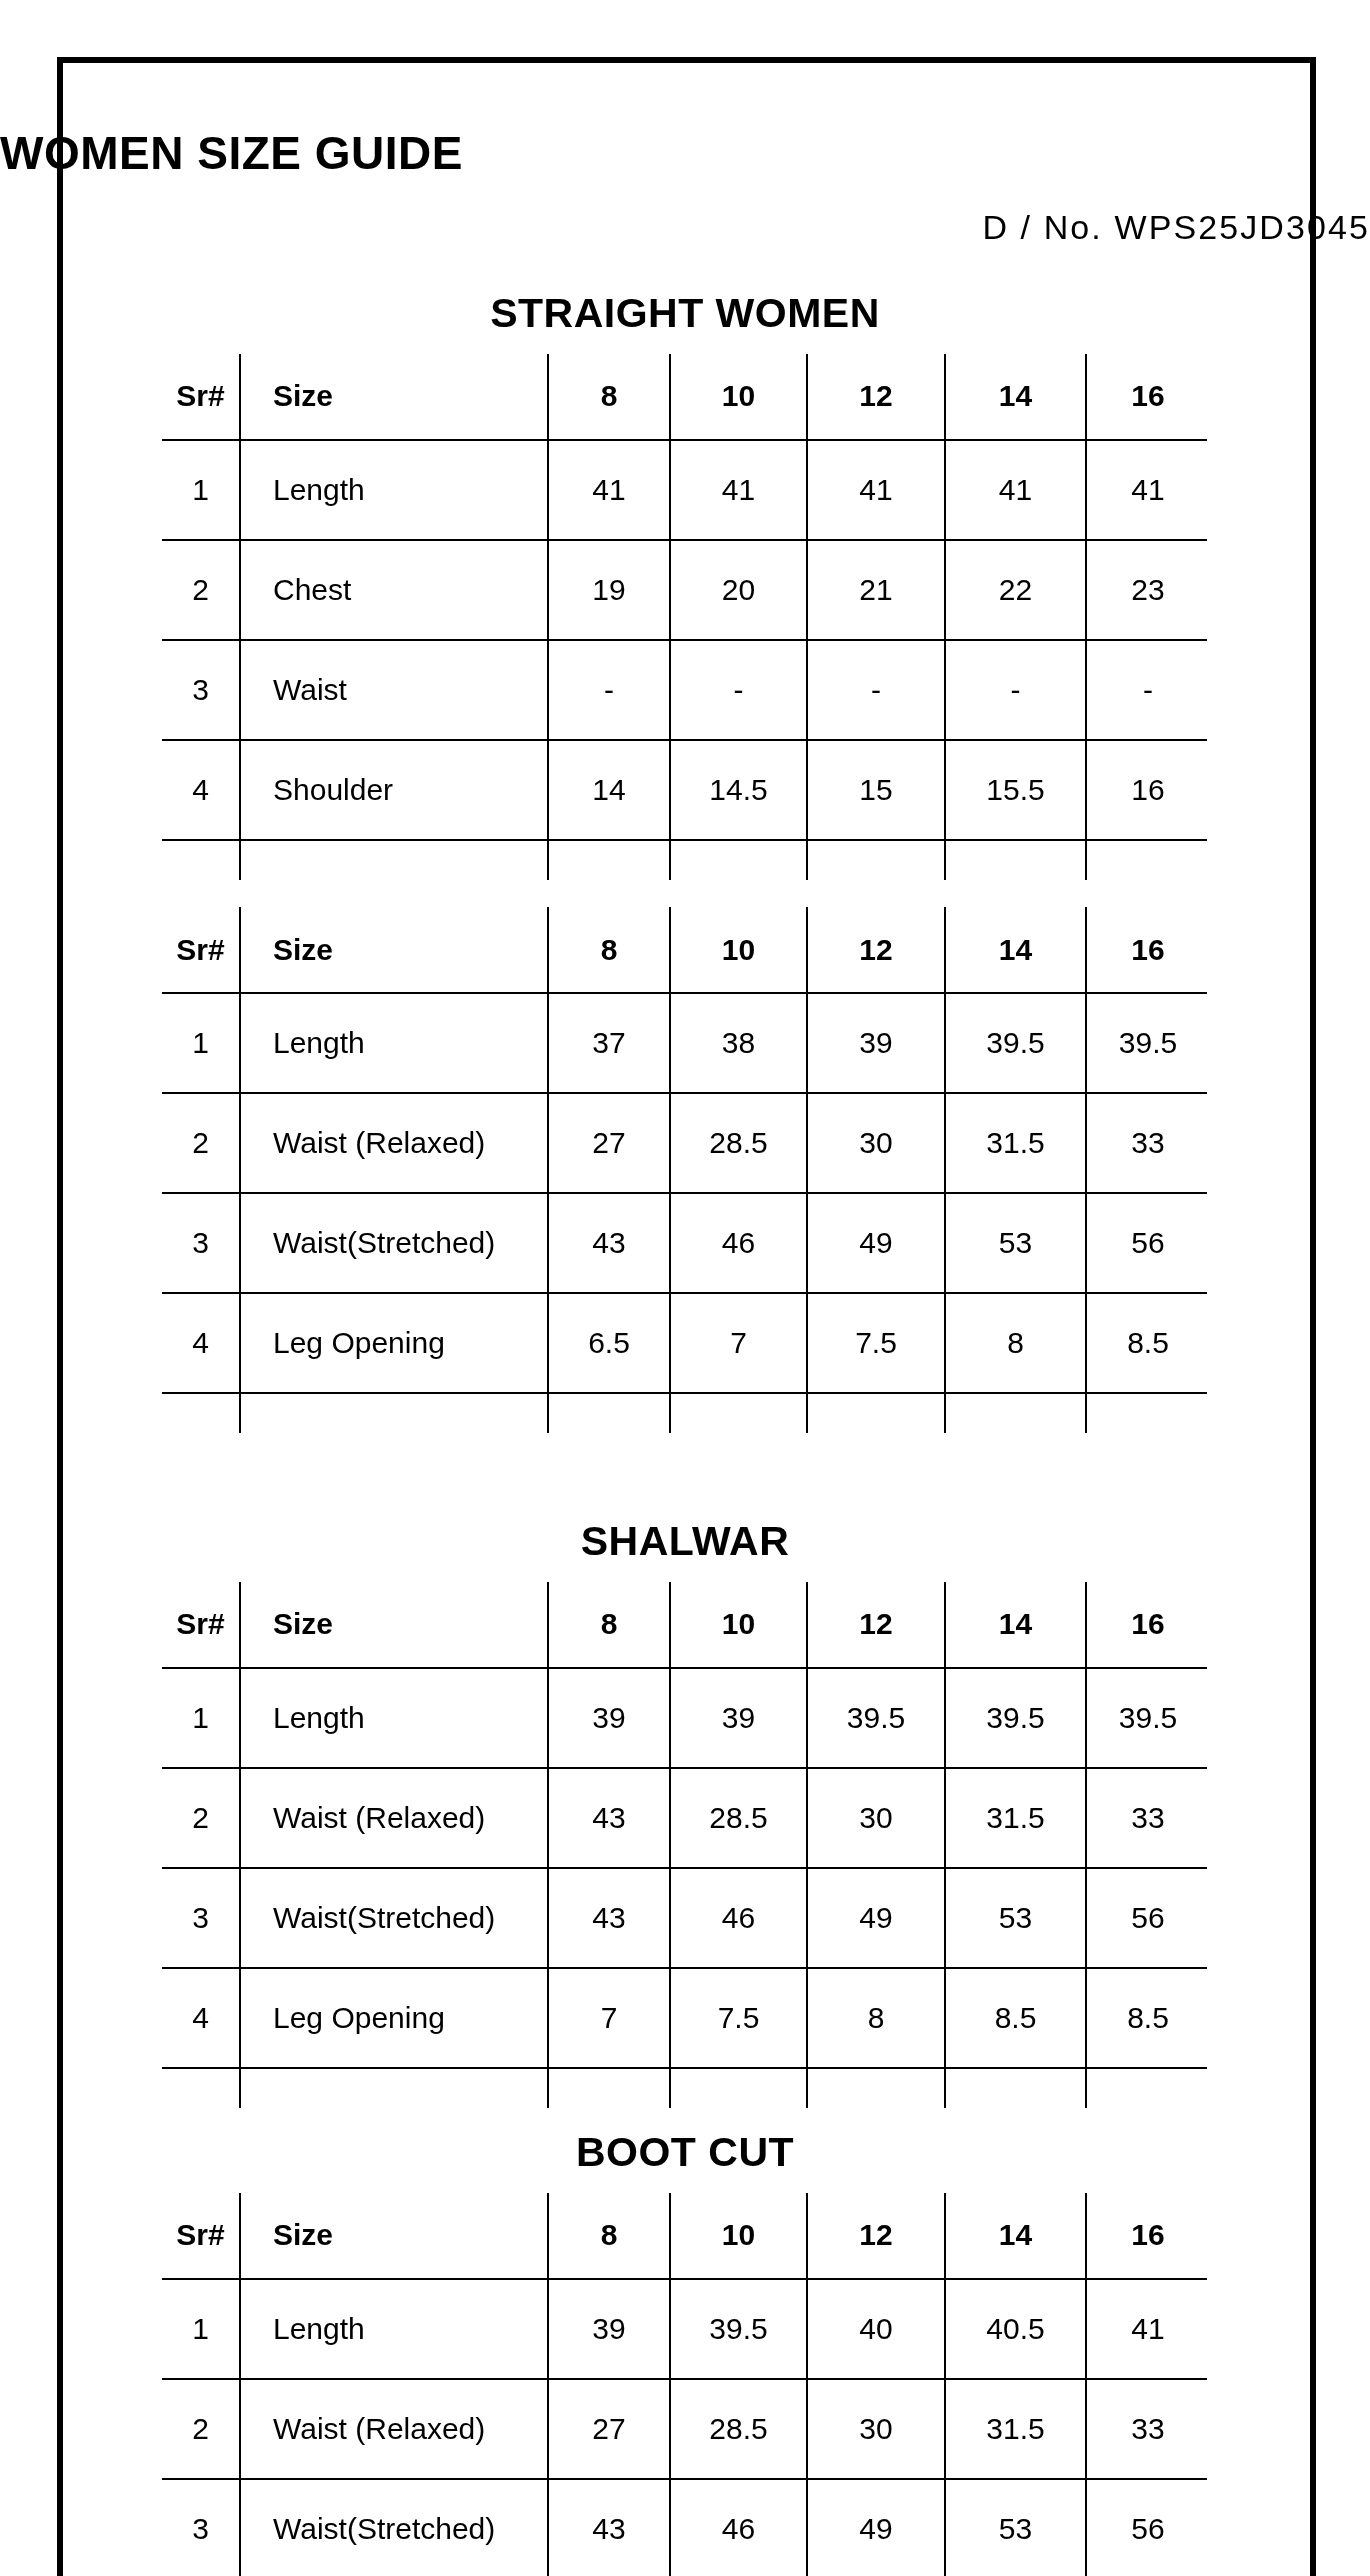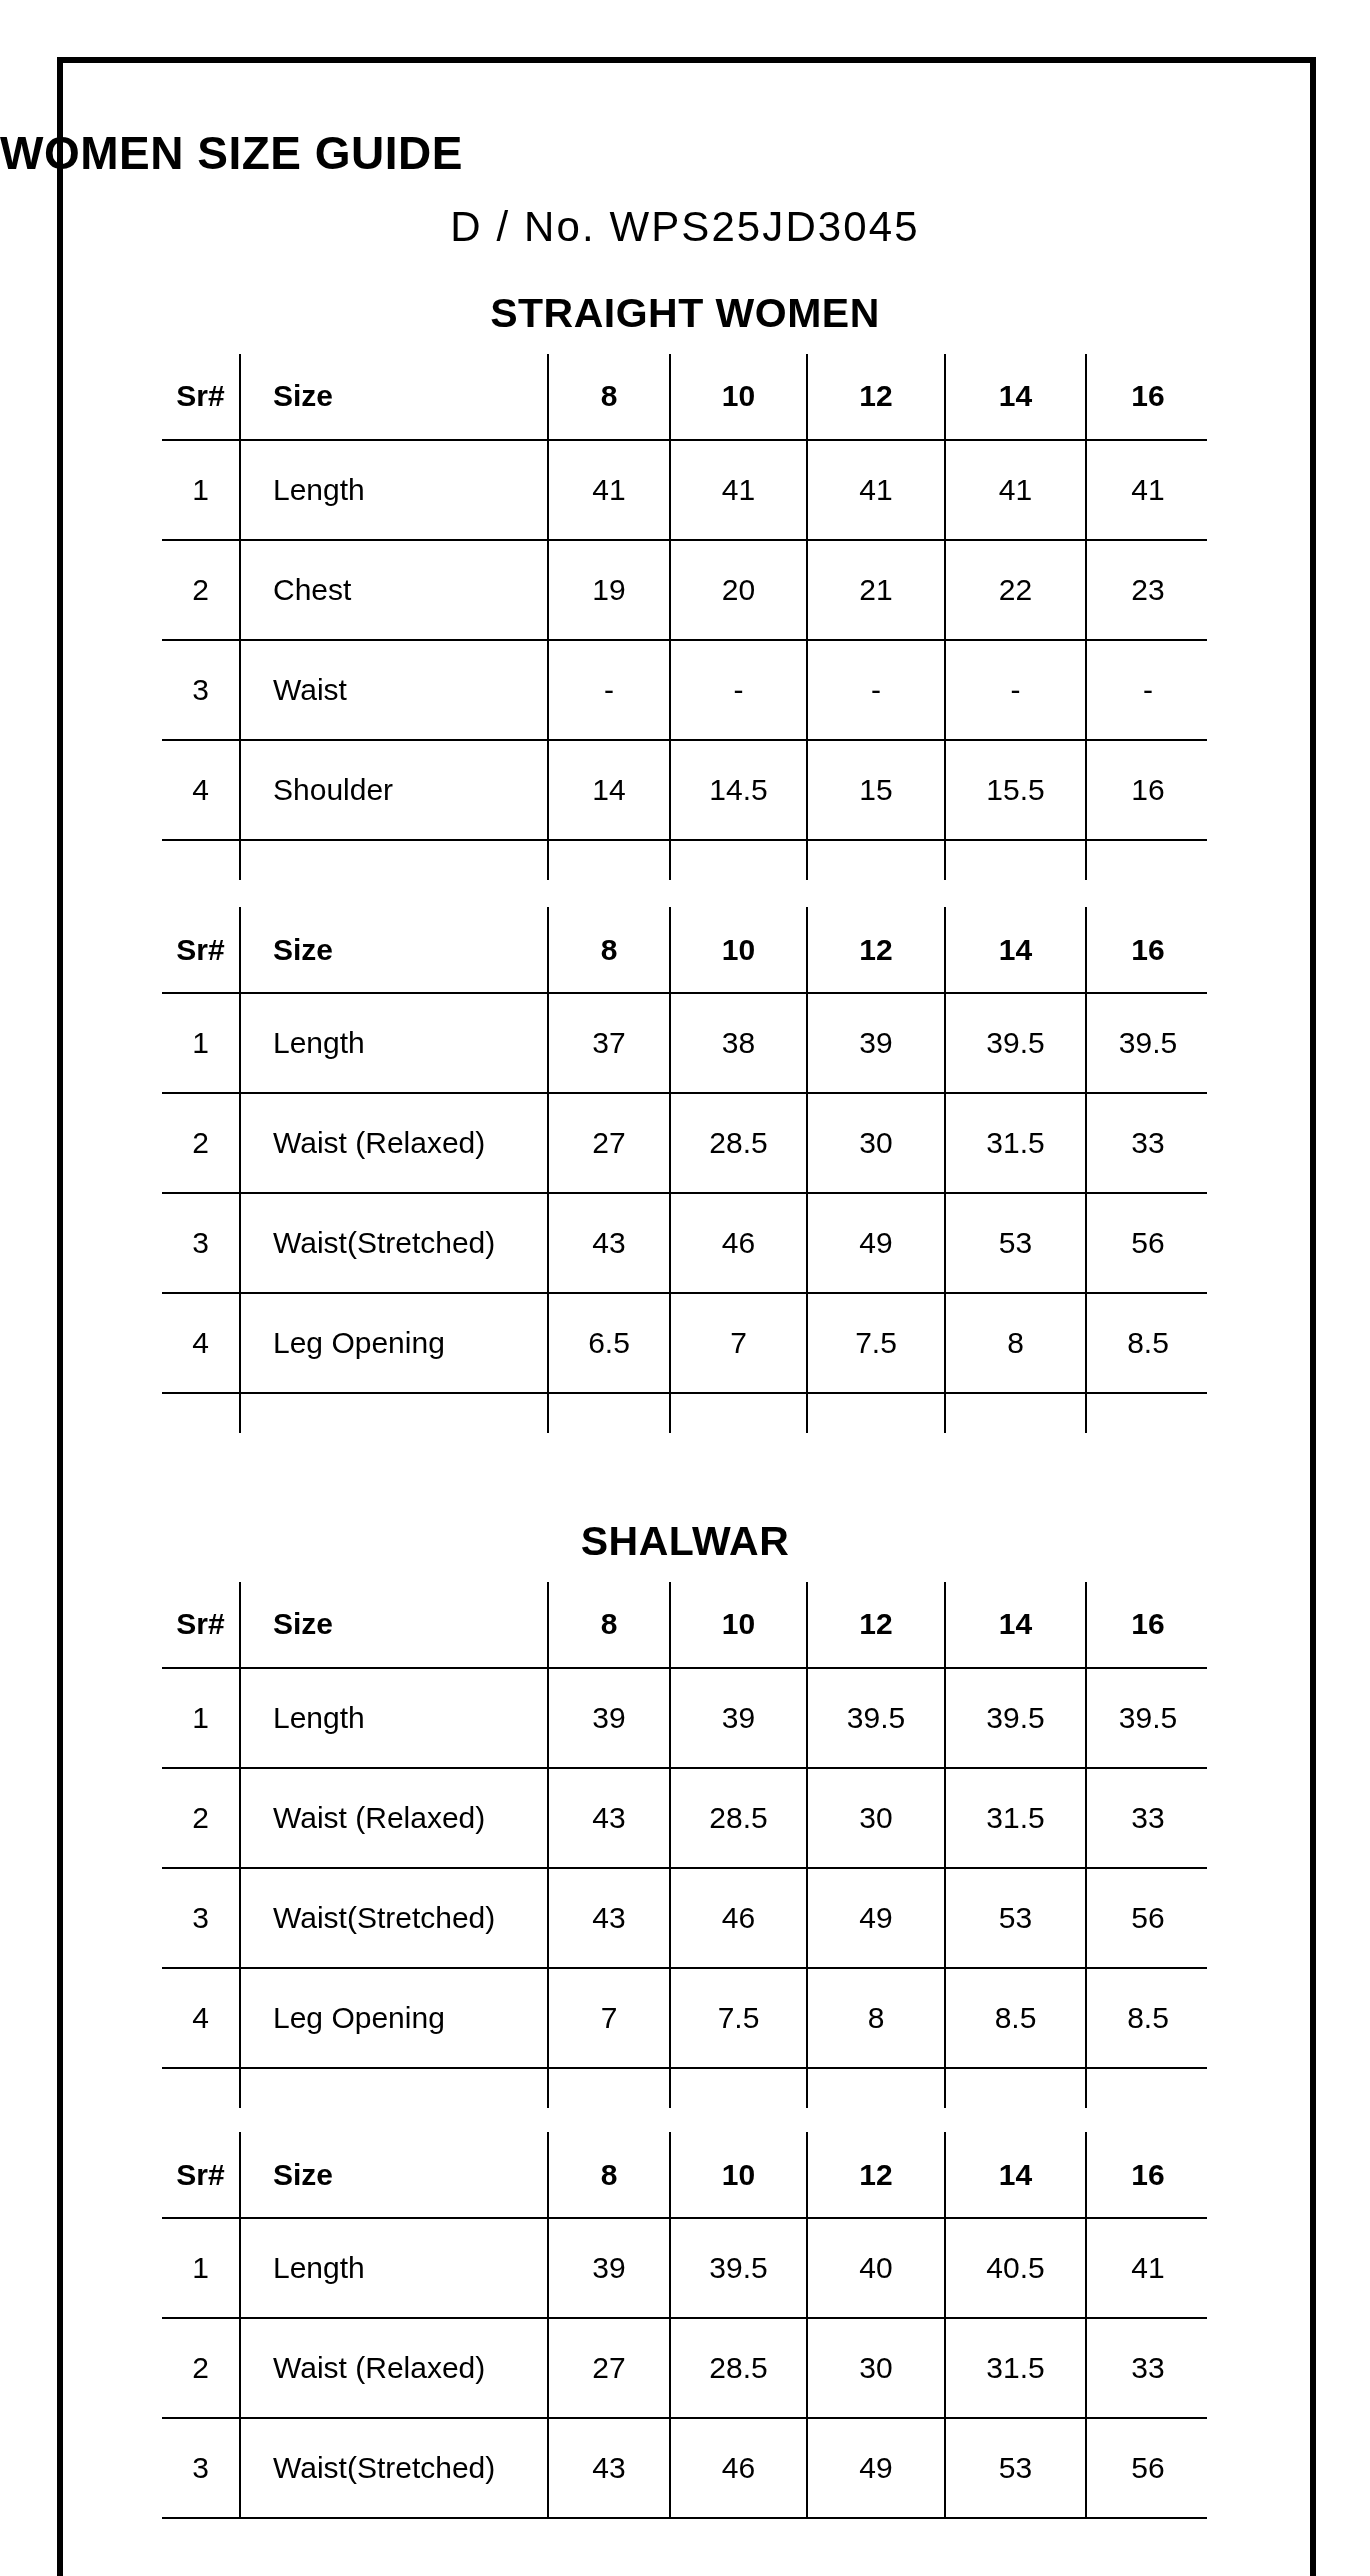--- a/index.html
+++ b/index.html
@@ -18,22 +18,22 @@
     width:1259px;height:2726px;
     border:6.7px solid #000000;
   }
   .page-title{
     position:absolute;left:0;top:130px;width:100%;
     font-size:46px;font-weight:700;line-height:46px;
     letter-spacing:0.5px;margin:0;
   }
   .design-no{
     position:absolute;left:0;top:206px;width:100%;
-    text-align:center;
-    font-size:42px;font-weight:400;line-height:42px;
+    text-align:right;
+    font-size:34px;font-weight:400;line-height:42px;
     letter-spacing:2.1px;
   }
   .size-section{
     position:absolute;left:0;width:100%;
   }
   .size-section:nth-of-type(1){top:293px;}
   .size-section:nth-of-type(2){top:907px;}
   .size-section:nth-of-type(3){top:1521px;}
   .size-section:nth-of-type(4){top:2132px;}
   .section-heading{
@@ -245,20 +245,21 @@
           <div class="cell"></div>
           <div class="cell"></div>
           <div class="cell"></div>
           <div class="cell"></div>
           <div class="cell"></div>
         </div>
       </div>
   </section>
 
   <section class="size-section">
+    <h2 class="section-heading">BOOT CUT</h2>
     <div class="size-table">
       <div class="trow thead">
           <div class="cell">Sr#</div>
           <div class="cell size">Size</div>
           <div class="cell">8</div>
           <div class="cell">10</div>
           <div class="cell">12</div>
           <div class="cell">14</div>
           <div class="cell">16</div>
         </div>

